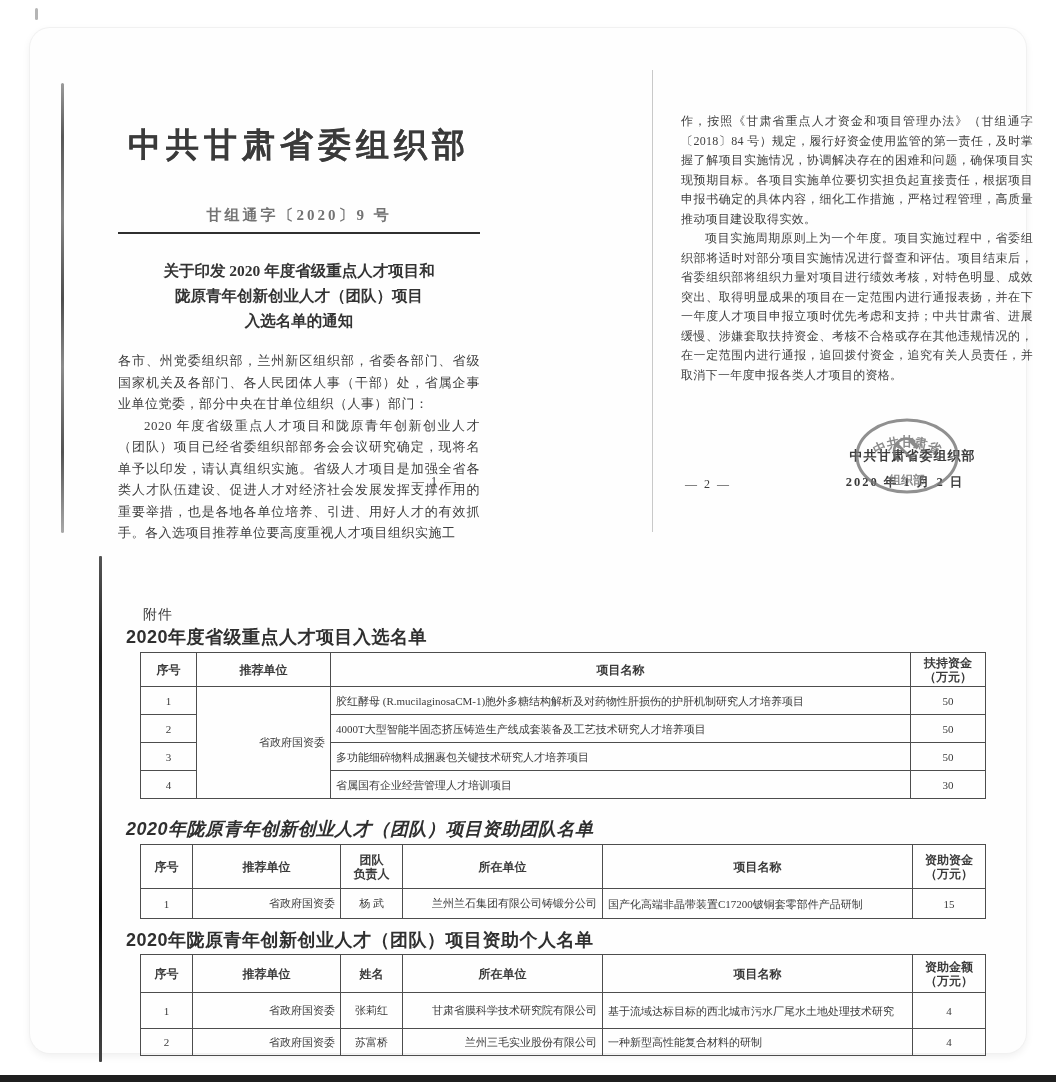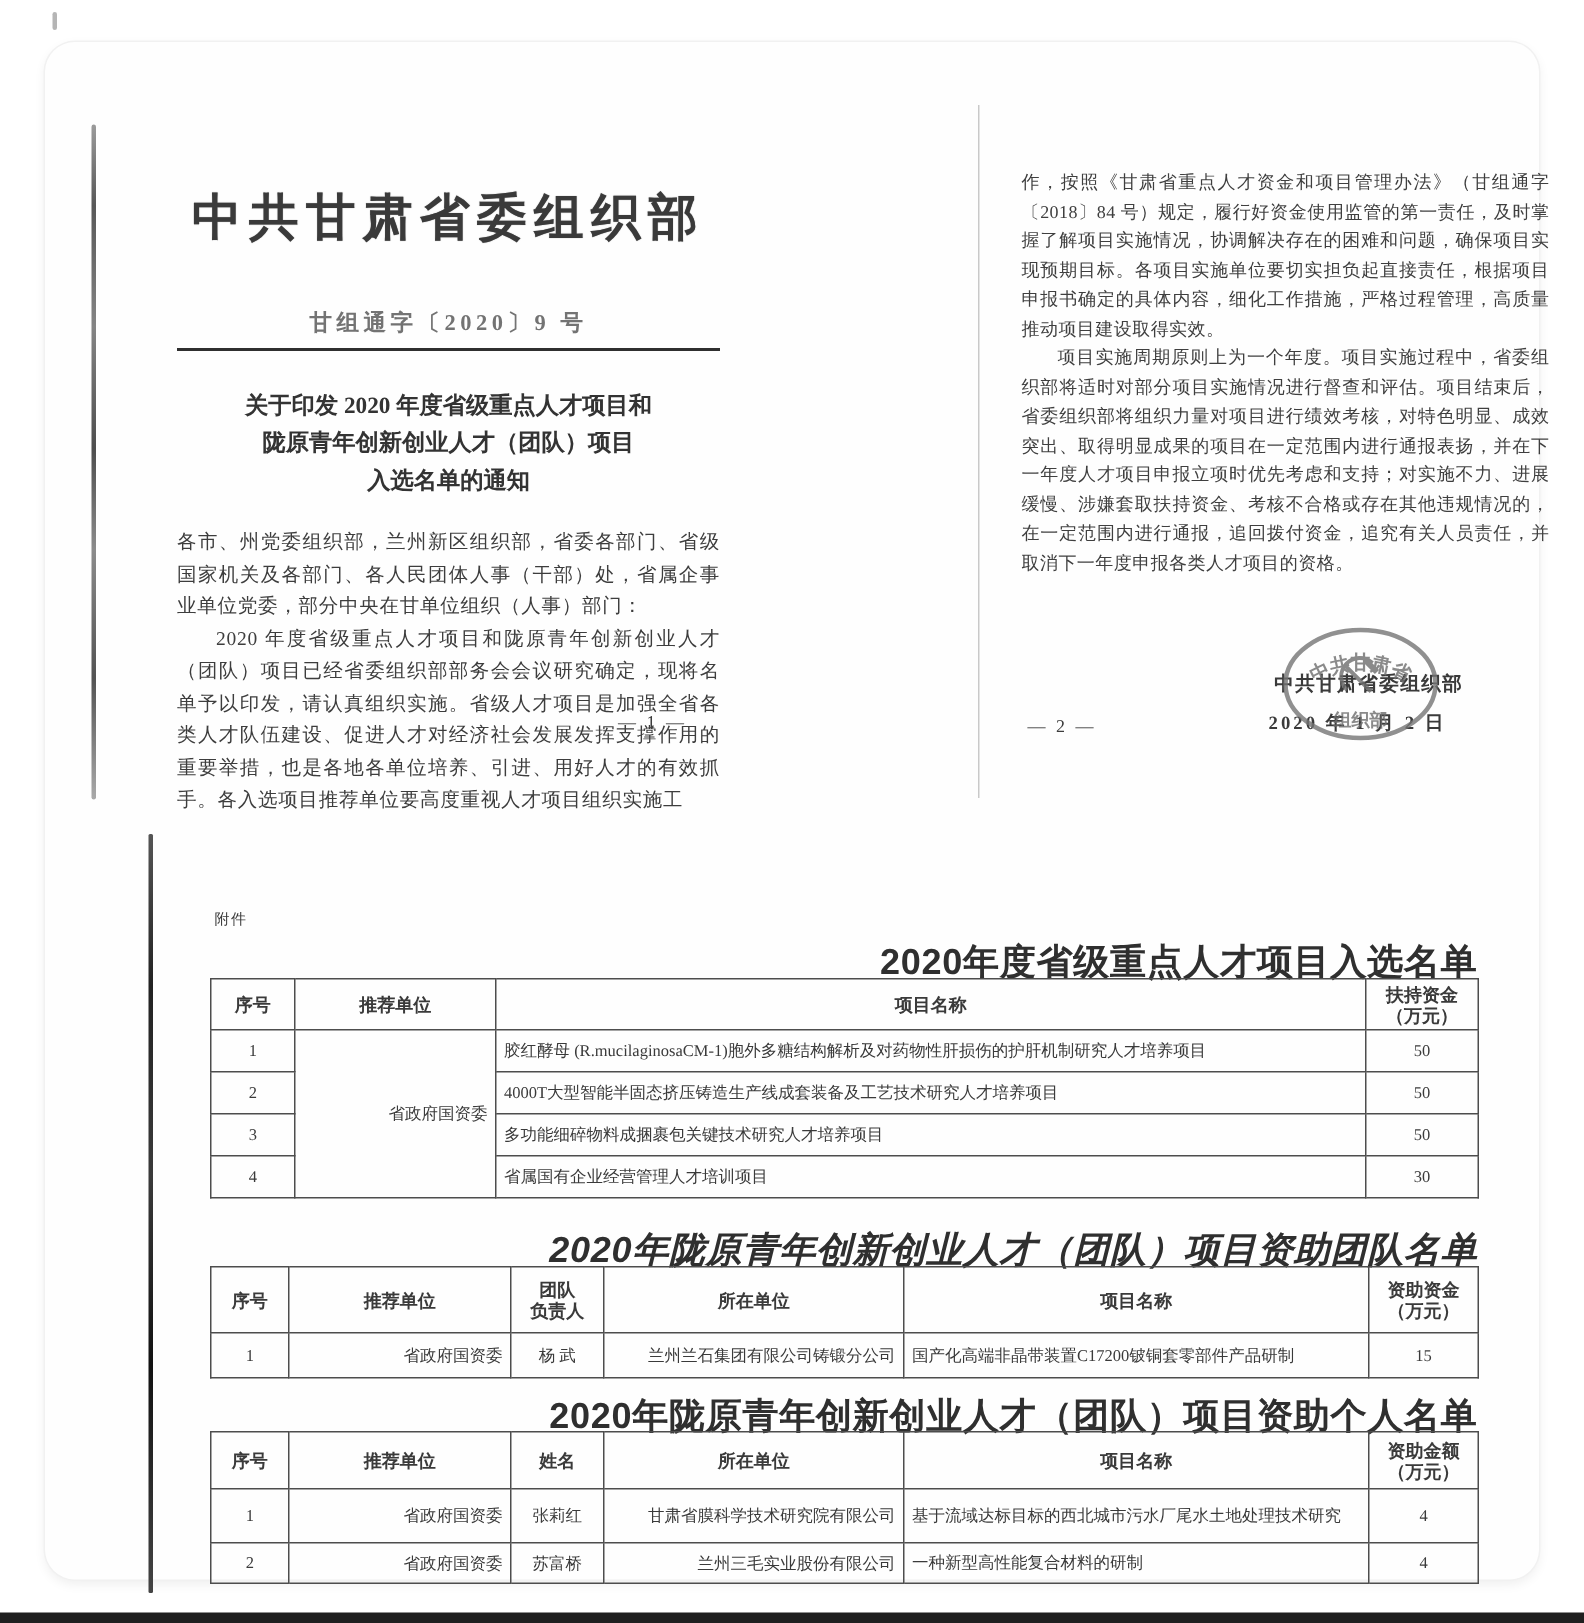--- a/index.html
+++ b/index.html
@@ -50,22 +50,22 @@
   .body2 { font-size:12px; line-height:19.5px; text-align:justify; letter-spacing:.3px; margin:0; color:#3f3f3f; }
   .attach-note { margin-top:9px; font-size:12px; line-height:19.5px; color:#3f3f3f; }
   .an1 { padding-left:40px; }
   .an2 { padding-left:88px; }
   .signer { position:absolute; left:790px; top:419px; width:185px; text-align:center; font-size:13px; letter-spacing:1px; color:#3a3a3a; font-weight:600; }
   .sign-date { position:absolute; left:800px; top:446px; width:150px; text-align:center; font-size:12.5px; letter-spacing:2px; color:#3a3a3a; font-weight:600; }
   .seal { position:absolute; left:822px; top:388px; width:110px; height:80px; opacity:.8; }
   .pageno-2 { position:absolute; left:655px; top:449px; width:60px; text-align:left; }
 
   
-  .attach-label { position:absolute; left:113px; top:578px; font-size:10px; letter-spacing:1px; color:#3a3a3a; }
-  .tbl-title { position:absolute; left:110px; width:845px; text-align:right; font-family:"Liberation Sans", sans-serif; font-weight:700; font-size:24px; color:#2f2f2f; letter-spacing:.5px; }
+  .attach-label { position:absolute; left:113px; top:578px; font-size:14px; letter-spacing:1px; color:#3a3a3a; }
+  .tbl-title { position:absolute; left:96px; width:845px; text-align:left; font-family:"Liberation Sans", sans-serif; font-weight:700; font-size:18px; color:#2f2f2f; letter-spacing:.5px; }
   .t1 { top:597px; }
   .t2 { top:789px;font-style:italic; }
   .t3 { top:900px; }
 
   .atable { position:absolute; left:110px; border-collapse:collapse; table-layout:fixed; width:845px; background:transparent; }
   .atable th, .atable td { border:1.4px solid #4d4d4d; font-size:11px; color:#3a3a3a; padding:2px 5px; overflow:hidden; }
   .atable th { font-weight:700; font-size:12px; text-align:center; white-space:pre-line; line-height:14px; }
   .cell-center { text-align:center; }
   .cell-left { text-align:right; padding-left:7px; }
   .num { text-align:center; font-size:12px; font-family:"Liberation Serif", serif; }
@@ -104,21 +104,21 @@
         <div>陇原青年创新创业人才（团队）项目</div>
         <div>入选名单的通知</div>
       </div>
       <p class="body1 first">各市、州党委组织部，兰州新区组织部，省委各部门、省级国家机关及各部门、各人民团体人事（干部）处，省属企事业单位党委，部分中央在甘单位组织（人事）部门：</p>
       <p class="body1 p-indent">2020 年度省级重点人才项目和陇原青年创新创业人才（团队）项目已经省委组织部部务会会议研究确定，现将名单予以印发，请认真组织实施。省级人才项目是加强全省各类人才队伍建设、促进人才对经济社会发展发挥支撑作用的重要举措，也是各地各单位培养、引进、用好人才的有效抓手。各入选项目推荐单位要高度重视人才项目组织实施工</p>
     </section>
     <div class="pageno pageno-1">— 1 —</div>
 
     <section class="page2">
       <p class="body2">作，按照《甘肃省重点人才资金和项目管理办法》（甘组通字〔2018〕84 号）规定，履行好资金使用监管的第一责任，及时掌握了解项目实施情况，协调解决存在的困难和问题，确保项目实现预期目标。各项目实施单位要切实担负起直接责任，根据项目申报书确定的具体内容，细化工作措施，严格过程管理，高质量推动项目建设取得实效。</p>
-      <p class="body2 p-indent">项目实施周期原则上为一个年度。项目实施过程中，省委组织部将适时对部分项目实施情况进行督查和评估。项目结束后，省委组织部将组织力量对项目进行绩效考核，对特色明显、成效突出、取得明显成果的项目在一定范围内进行通报表扬，并在下一年度人才项目申报立项时优先考虑和支持；对实施不力、进展缓慢、涉嫌套取扶持资金、考核不合格或存在其他违规情况的，在一定范围内进行通报，追回拨付资金，追究有关人员责任，并取消下一年度申报各类人才项目的资格。</p>
+      <p class="body2 p-indent">项目实施周期原则上为一个年度。项目实施过程中，省委组织部将适时对部分项目实施情况进行督查和评估。项目结束后，省委组织部将组织力量对项目进行绩效考核，对特色明显、成效突出、取得明显成果的项目在一定范围内进行通报表扬，并在下一年度人才项目申报立项时优先考虑和支持；中共甘肃省、进展缓慢、涉嫌套取扶持资金、考核不合格或存在其他违规情况的，在一定范围内进行通报，追回拨付资金，追究有关人员责任，并取消下一年度申报各类人才项目的资格。</p>
     </section>
     <div class="signer">中共甘肃省委组织部</div>
     <div class="sign-date">2020 年 1 月 2 日</div>
 
     <svg class="seal" viewBox="0 0 110 80">
       <ellipse cx="55" cy="40" rx="50" ry="36" fill="none" stroke="#757575" stroke-width="3"></ellipse>
       <path id="sealArc" d="M 13 52 A 44 31 0 0 1 97 52" fill="none"></path>
       <text font-size="13" fill="#6e6e6e" font-weight="bold">
         <textPath href="#sealArc" startOffset="50%" text-anchor="middle">中共甘肃省</textPath>
       </text>

